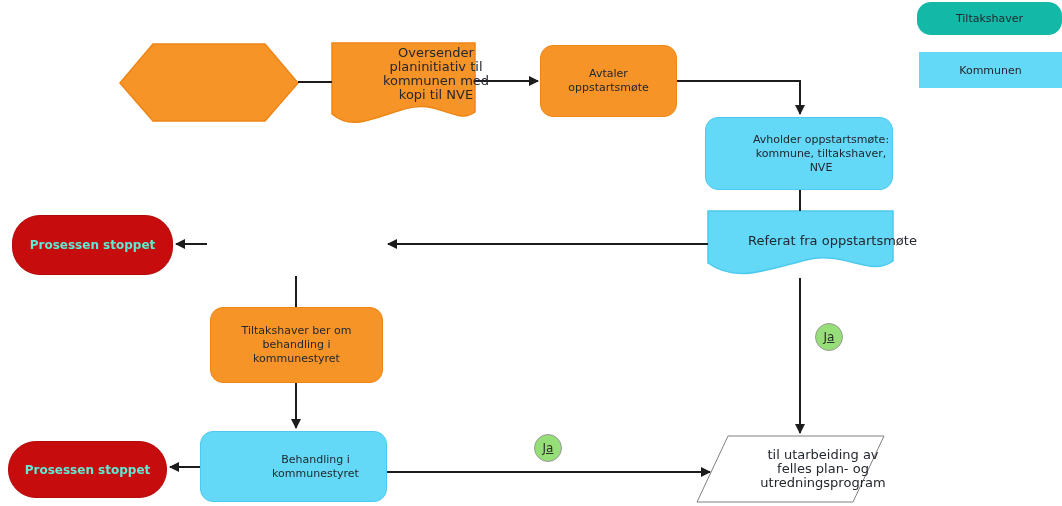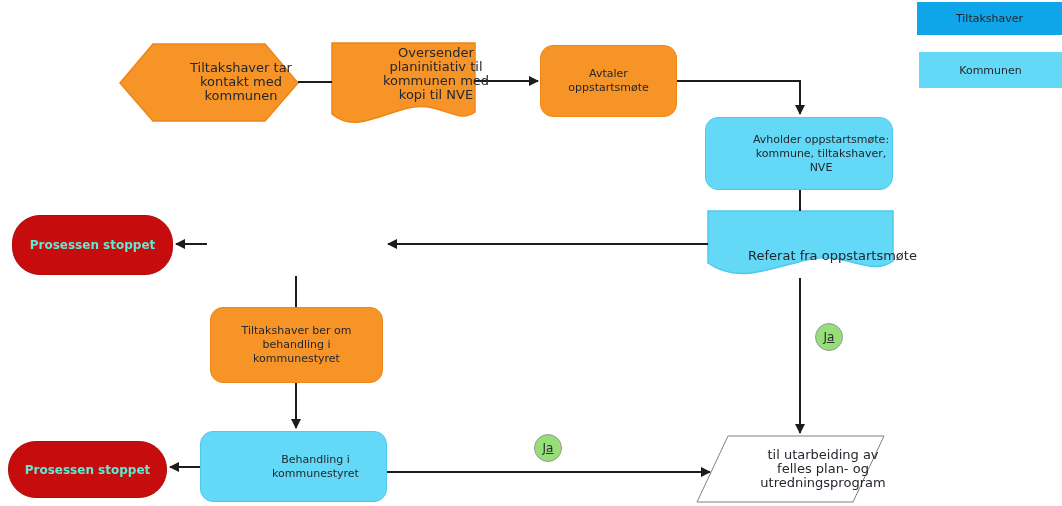--- a/index.html
+++ b/index.html
@@ -17,21 +17,21 @@
   .blue{background:#63D9F7;border:1.5px solid #4CC9EE;border-radius:13px;padding-left:44px;}
   .pill{border-radius:28px;}
   .red{
     background:#C60C0C;border:1.5px solid #B40A0A;border-radius:28px;
     color:#5eead4;font-weight:bold;font-size:12px;
   }
   .legend-box{
     position:absolute;display:flex;align-items:center;justify-content:center;
     font-size:11px;color:#23272e;
   }
-  .legend-orange{background:#0ea5e9;}
+  .legend-orange{background:#14b8a6;border-radius:14px;}
   .legend-blue{background:#63D9F7;}
   .shape-label{
     position:absolute;text-align:center;font-size:13px;line-height:14px;
     color:#23272e;white-space:pre-line;padding-left:32px;
   }
   .ja{
     position:absolute;width:28px;height:28px;border-radius:50%;
     background:#96DE78;border:1px solid #9a9a9a;display:flex;align-items:center;
     justify-content:center;font-size:12px;color:#2d2d2d;box-sizing:border-box;text-decoration:underline;
   }
@@ -69,30 +69,27 @@
     <path d="M387,472 L710,472" stroke="#1C1C1C" stroke-width="2" fill="none" marker-end="url(#arrow)"></path>
   </svg>
 
   <div class="legend-box legend-orange" style="left:917px;top:2px;width:145px;height:33px;">
     <span>Tiltakshaver</span>
   </div>
   <div class="legend-box legend-blue" style="left:919px;top:52px;width:143px;height:36px;">
     <span>Kommunen</span>
   </div>
 
-  <div class="shape-label" style="left:129px;top:61px;width:160px;">Tiltakshaver tar
-kontakt med
-kommunen</div>
 
   <div class="shape-label" style="left:334px;top:46px;width:140px;">Oversender
 planinitiativ til
 kommunen med
 kopi til NVE</div>
 
-  <div class="shape-label" style="left:710px;top:234px;width:181px;margin-top:15px;">Referat fra oppstartsmøte</div>
+  <div class="shape-label" style="left:710px;top:234px;width:181px;">Referat fra oppstartsmøte</div>
 
   <div class="shape-label" style="left:716px;top:448px;width:150px;">til utarbeiding av
 felles plan- og
 utredningsprogram</div>
 
   <div class="node orange" style="left:540px;top:45px;width:137px;height:72px;">Avtaler
 oppstartsmøte</div>
 
   <div class="node blue" style="left:705px;top:117px;width:188px;height:73px;">Avholder oppstartsmøte:
 kommune, tiltakshaver,

